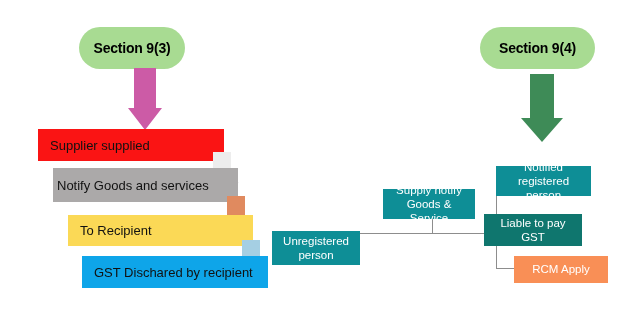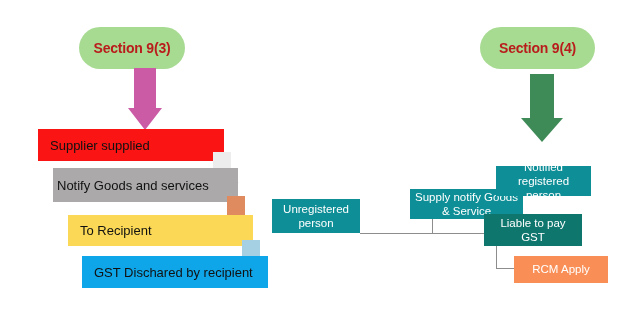--- a/index.html
+++ b/index.html
@@ -11,21 +11,21 @@
   }
   #canvas{position:relative;width:640px;height:320px;}
 
   .pill{
     position:absolute;
     background:#A8DB92;
     border-radius:22px;
     display:flex;align-items:center;justify-content:center;
     font-weight:bold;
     font-size:14px;
-    color:#b91c1c;
+    color:#000000;
     letter-spacing:-0.2px;
   }
 
   .cbox{
     position:absolute;
     display:flex;align-items:center;
     font-size:13px;
     box-sizing:border-box;
   }
   .cbox .lbl{display:block;}
@@ -109,25 +109,25 @@
   <div class="line hline" style="left:360px;top:233px;width:154px;"></div>
 
   <div class="line vline" style="left:432px;top:218px;height:15px;"></div>
 
   <div class="line vline" style="left:496px;top:181px;height:87px;"></div>
 
   <div class="line hline" style="left:496px;top:181px;width:18px;"></div>
 
   <div class="line hline" style="left:496px;top:268px;width:18px;"></div>
 
-  <div class="rbox" style="left:272px;top:199px;width:88px;height:34px;background:#0E8E96;">
+  <div class="rbox" style="left:272px;top:231px;width:88px;height:34px;background:#0E8E96;">
     <span>Unregistered person</span>
   </div>
 
-  <div class="rbox" style="left:383px;top:189px;width:113px;height:30px;background:#0E8E96;margin-left:27px;">
+  <div class="rbox" style="left:383px;top:189px;width:92px;height:30px;background:#0E8E96;">
     <span>Supply notify Goods &amp; Service</span>
   </div>
 
   <div class="rbox" style="left:496px;top:166px;width:95px;height:30px;background:#0E8E96;">
     <span>Notified registered person</span>
   </div>
 
   <div class="rbox" style="left:484px;top:214px;width:98px;height:32px;background:#0f766e;">
     <span>Liable to pay GST</span>
   </div>

